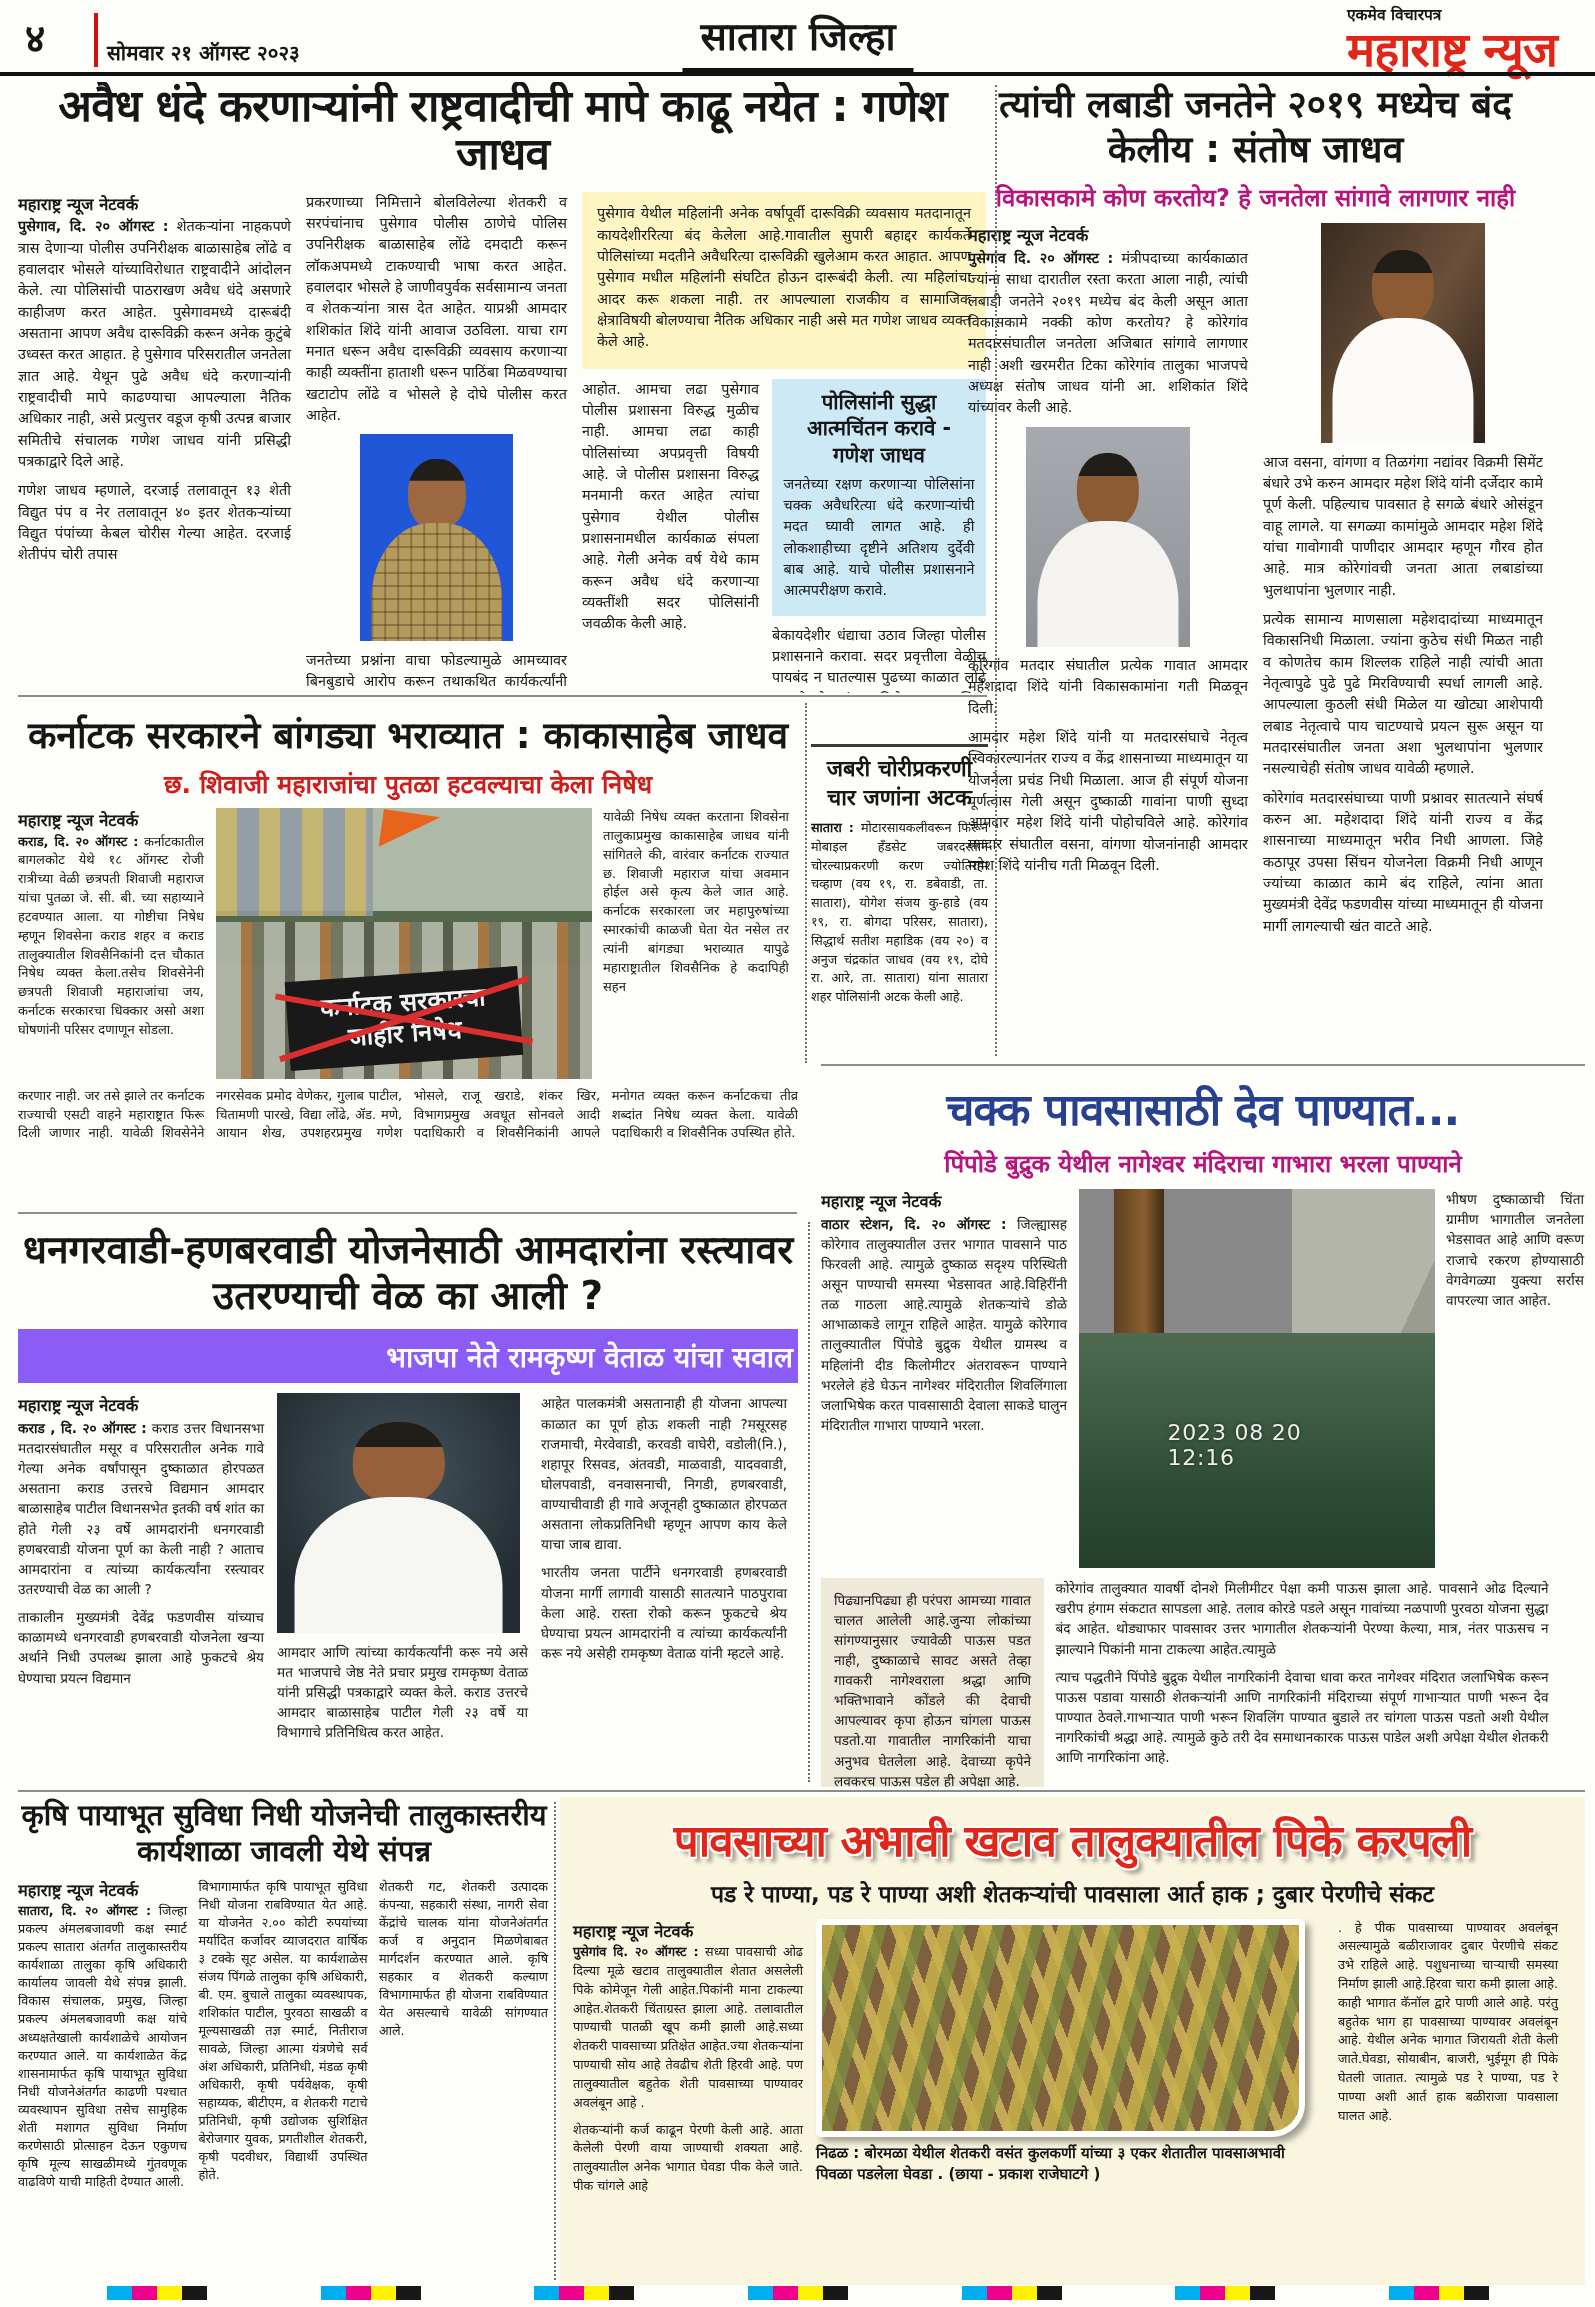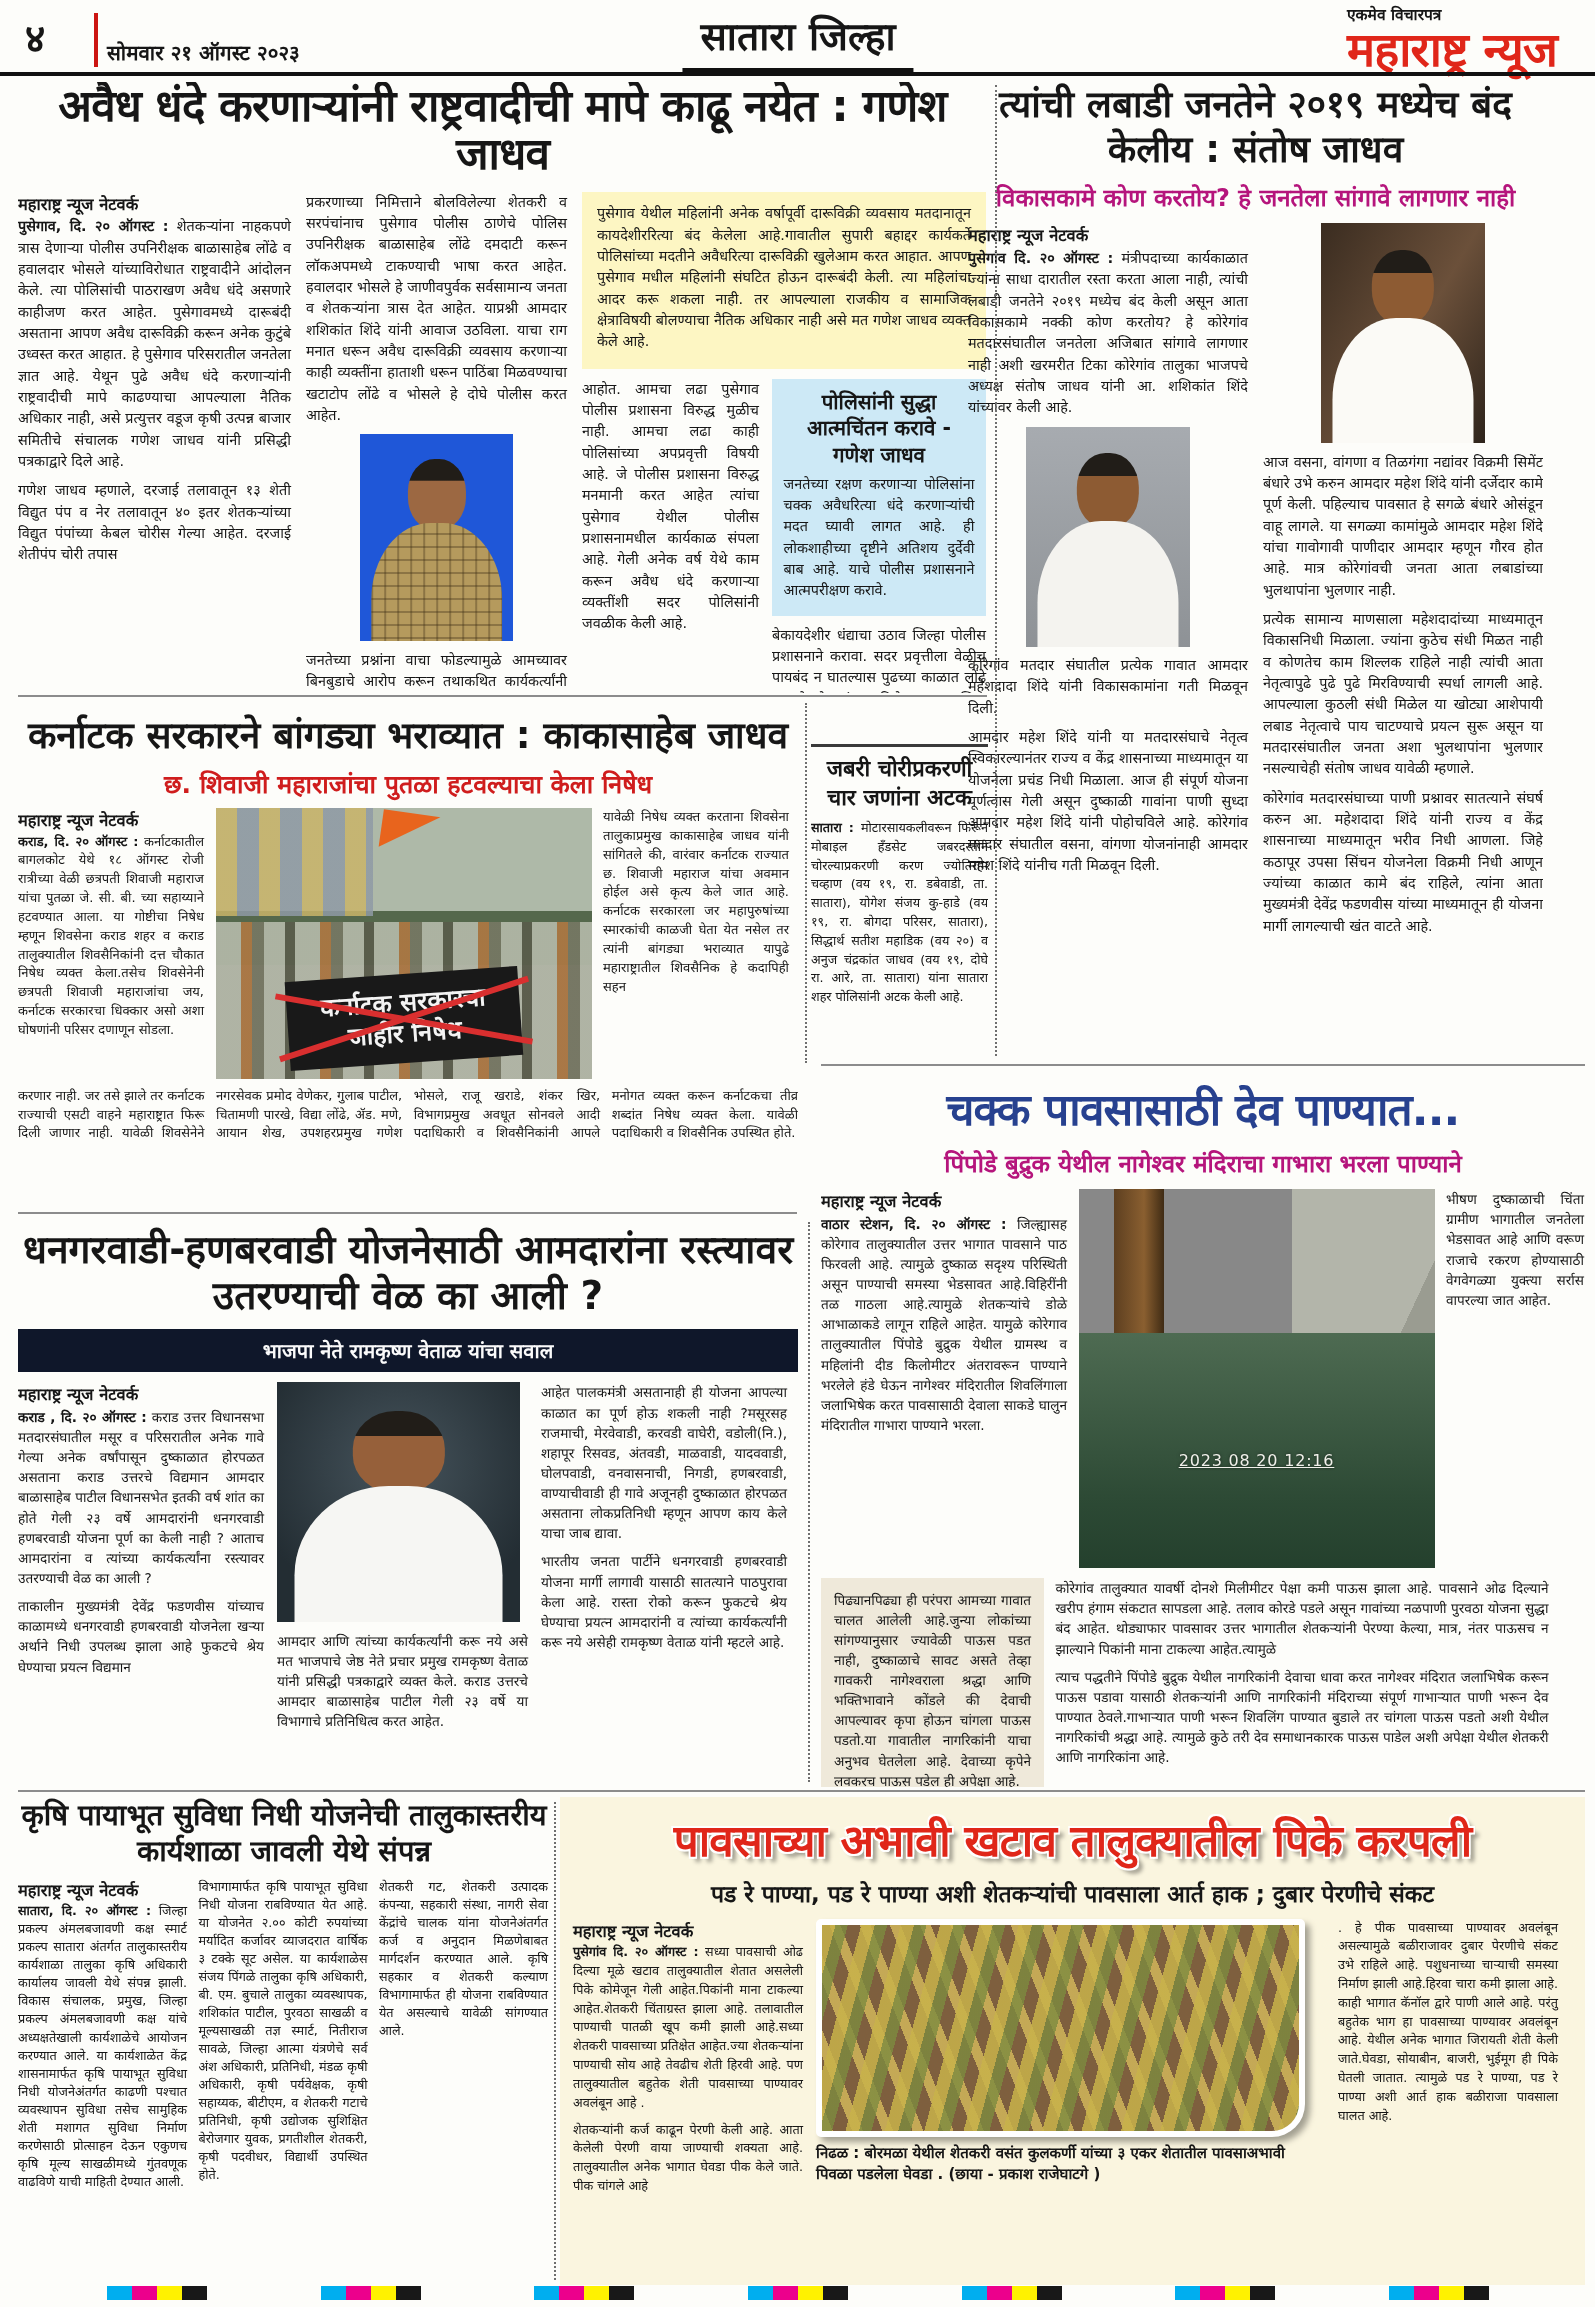--- a/index.html
+++ b/index.html
@@ -61,21 +61,21 @@
   .banner .x1{transform:rotate(14deg);} .banner .x2{transform:rotate(-14deg);}
 
   .photo-temple{background:linear-gradient(100deg,#6d4c2b 0 13%,#35261ا4 13% 16%,#8d9488 16%);}
   .photo-temple .stone{position:absolute;right:0;top:0;width:40%;height:100%;
       background:linear-gradient(115deg,#b3b5aa 0 55%,#9a9c91 55%);}
   .photo-temple .pillar{position:absolute;left:10%;top:0;width:14%;height:100%;
       background:linear-gradient(90deg,#5d3f20,#8a5f30 60%,#3f2b14);}
   .photo-temple .water{position:absolute;left:0;bottom:0;width:100%;height:62%;
       background:linear-gradient(#4e6b52,#2d4a35 70%,#24402d);}
   .photo-temple .stamp{position:absolute;left:50%;bottom:26%;transform:translateX(-50%);
-      color:#f0f0ea;font-size:16px;letter-spacing:0.8px;text-shadow:0 0 3.3px rgba(0,0,0,.6);text-decoration:underline;}
+      color:#f0f0ea;font-size:22px;letter-spacing:0.8px;text-shadow:0 0 3.3px rgba(0,0,0,.6);}
 
   .photo-crop{border:6.6px solid #fff;border-radius:5px 5px 33px 5px;box-shadow:5px 5px 6.6px rgba(0,0,0,.35);
       background:
       repeating-linear-gradient(105deg,rgba(200,178,74,.85) 0 13px,rgba(125,139,63,.8) 13px 25px,transparent 25px 38px),
       repeating-linear-gradient(68deg,rgba(226,200,96,.7) 0 10px,transparent 10px 28px),
       #7e5f3e;}
 
   
   .box-yellow{background:#fdf6c3;padding:11.5px 15px 8.2px;}
   .box-yellow h3{margin:0 0 6.6px;font-size:22px;text-align:center;}
@@ -123,22 +123,22 @@
   .a5 .row1{display:flex;gap:11.5px;}
   .a5 .ca{width:246px;} .a5 .cb{width:138px;}
   .photo-temple{width:356px;height:379px;}
   .a5 .row2{display:flex;gap:11.5px;margin-top:10px;}
   .a5 .qcol{width:223px;} .a5 .cc{width:493px;}
   .a5 p.body{font-size:13.6px;}
 
   
   .a6{position:absolute;left:18px;top:1217px;width:780px;height:567px;overflow:hidden;padding-top:10px;}
   .a6 h1{margin:0;font-size:39px;line-height:1.18;text-align:center;font-weight:800;}
-  .a6 .bar{background:#0f172a;color:#fafafa;font-size:20px;font-weight:700;
-           text-align:center;padding:8.2px 5px;margin:10px 0 10px;}
+  .a6 .bar{background:#8b5cf6;color:#fafafa;font-size:28px;font-weight:700;
+           text-align:right;padding:8.2px 5px;margin:10px 0 10px;}
   .a6 .cols{gap:13px;}
   .a6 .c1,.a6 .c3{width:246px;} .a6 .c2{width:251px;}
   .photo-vetal{width:243px;height:240px;margin-bottom:8.2px;}
   .a6 p.body{font-size:13.6px;}
 
   
   .a7{position:absolute;left:18px;top:1797px;width:532px;height:486px;overflow:hidden;}
   .a7 h1{margin:0;font-size:29px;line-height:1.25;text-align:center;font-weight:800;}
   .a7 .cols{gap:11.5px;margin-top:8.2px;}
   .a7 .col{width:169px;}

